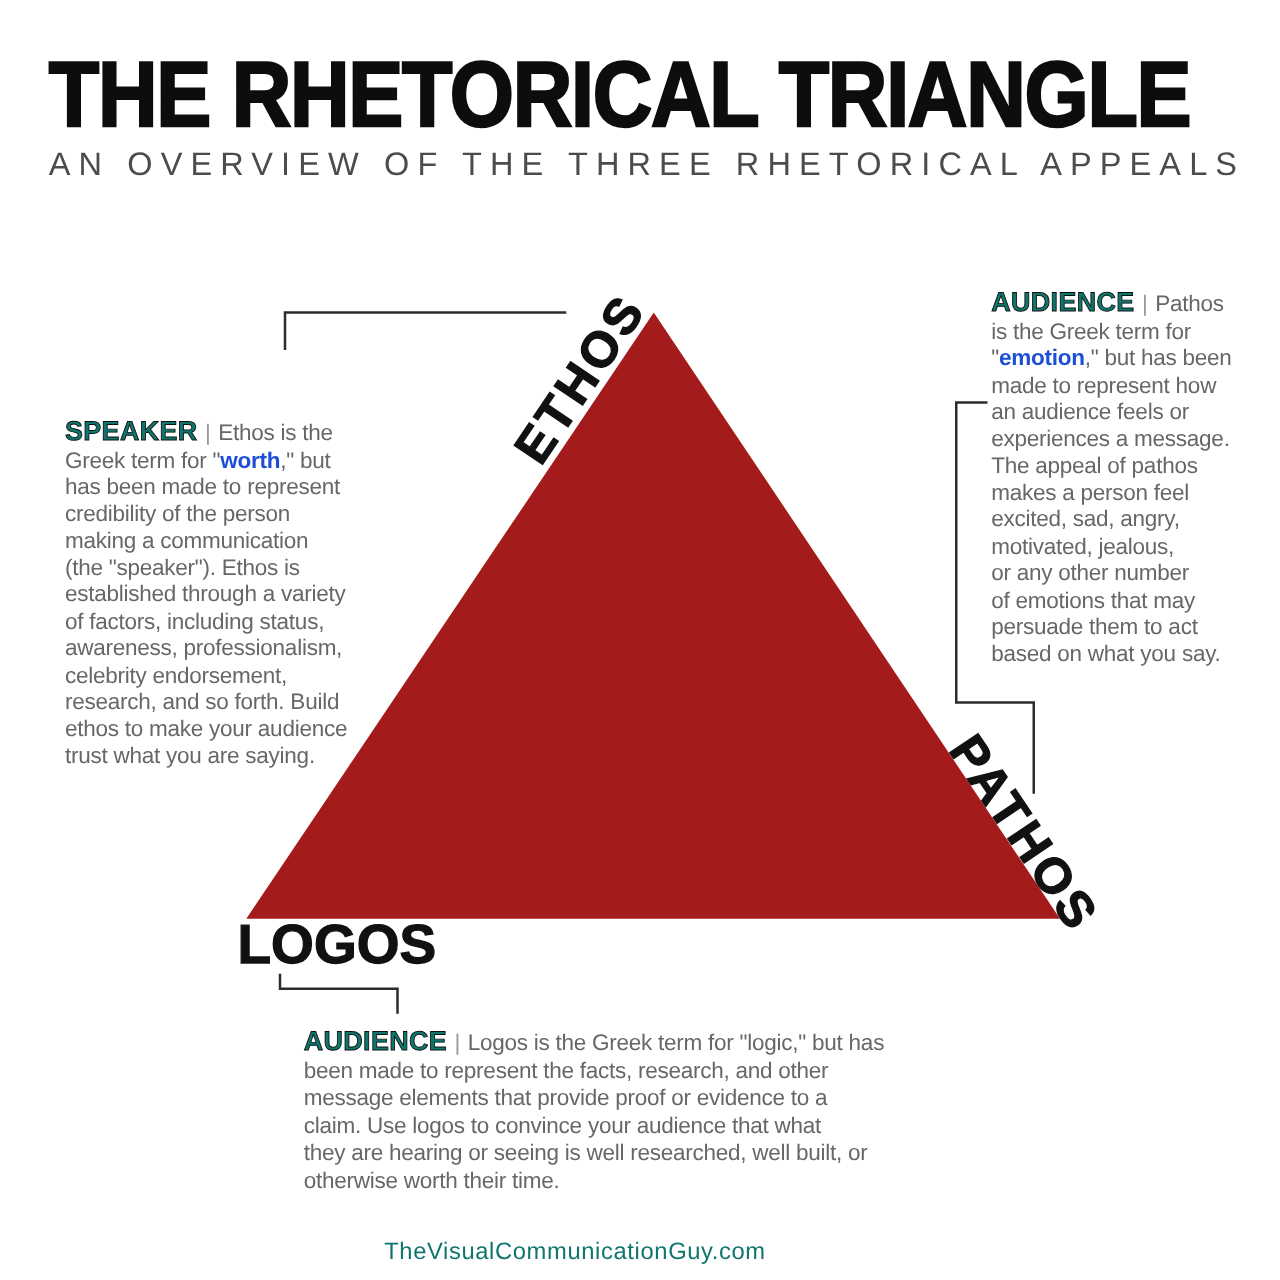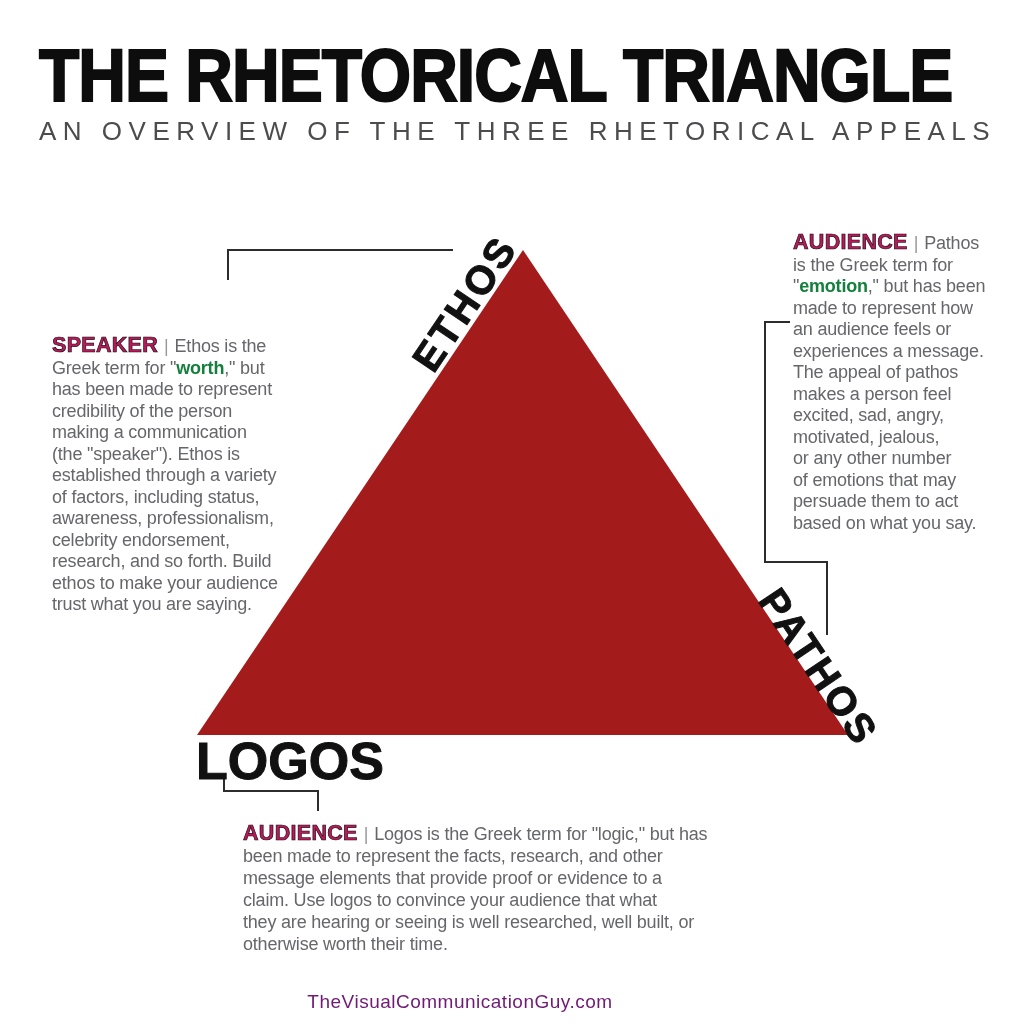--- a/index.html
+++ b/index.html
@@ -21,39 +21,39 @@
   
   .diagram{position:absolute;left:0;top:0;width:1024px;height:1024px;}
   .connector{fill:none;stroke:#2c2c2c;stroke-width:2;}
   
   .vertex-label{
     position:absolute;font-weight:bold;color:#111111;white-space:nowrap;
     text-align:center;-webkit-text-stroke:1px #111111;
   }
   .vertex-ethos{left:380px;top:281px;width:170px;font-size:40px;letter-spacing:3px;transform:rotate(-56deg);}
   .vertex-pathos{left:731px;top:641px;width:170px;font-size:40px;letter-spacing:3px;transform:rotate(56deg);}
-  .vertex-logos{left:190px;top:731px;width:200px;font-size:52px;letter-spacing:0px;text-align:center;}
+  .vertex-logos{left:190px;top:731px;width:200px;font-size:44px;letter-spacing:0px;text-align:left;}
   
   .text-block{
     position:absolute;white-space:pre-line;color:#66676b;
     font-size:18px;line-height:21.5px;letter-spacing:-0.2px;
   }
   .block-speaker{left:52px;top:290px;width:300px;margin-top:45px;}
   .block-audience{left:793px;top:232px;width:235px;}
   .block-message{left:243px;top:822px;width:560px;line-height:22px;}
   .lead{
-    font-weight:bold;color:#be185d;font-size:21.5px;letter-spacing:0.3px;
+    font-weight:bold;color:#0f766e;font-size:21.5px;letter-spacing:0.3px;
     -webkit-text-stroke:0.7px #0f0f0f;
   }
   .sep{color:#97989b;margin:0 6px;font-weight:400;}
-  .bold-word{font-weight:bold;color:#15803d;}
+  .bold-word{font-weight:bold;color:#1d4ed8;}
   
   .footer{
     position:absolute;left:0;top:991px;width:920px;text-align:center;
-    font-size:19px;color:#701a75;letter-spacing:0.5px;
+    font-size:19px;color:#0f766e;letter-spacing:0.5px;
   }
 </style>
 </head>
 <body>
 
 <div class="canvas">
 
   <div class="header">
     <h1 class="title">THE RHETORICAL TRIANGLE</h1>
     <div class="subtitle">AN OVERVIEW OF THE THREE RHETORICAL APPEALS</div>

